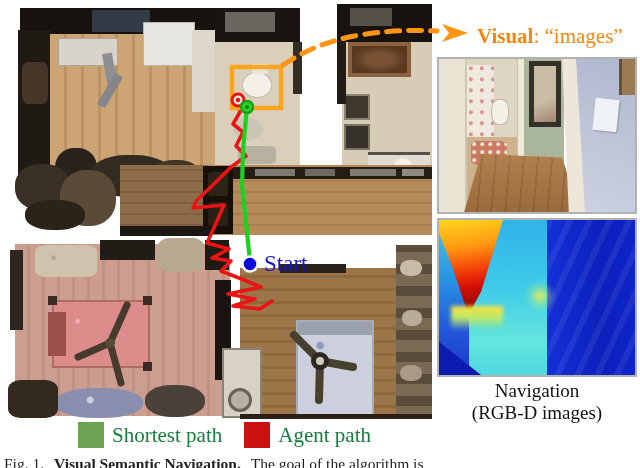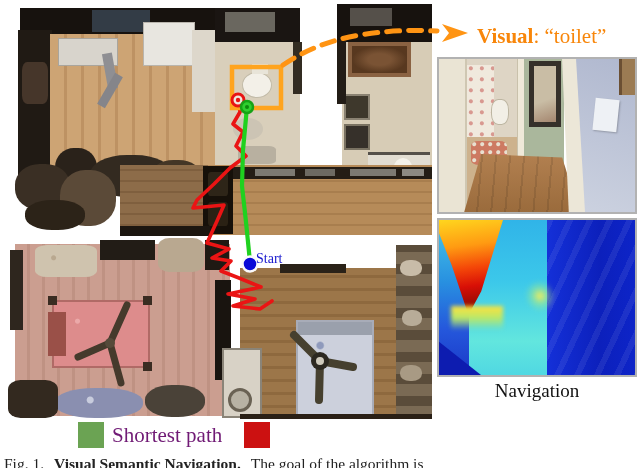--- a/index.html
+++ b/index.html
@@ -3,30 +3,30 @@
 <meta charset="utf-8">
 <style>
   html,body{margin:0;padding:0;background:#fff;}
   body{width:640px;height:468px;overflow:hidden;position:relative;
        font-family:"Liberation Serif","DejaVu Serif",serif;}
   .abs{position:absolute;}
   .r{border-radius:45%;}
   
   #target-label{left:477px;top:24px;font-size:21px;color:#f8860a;white-space:nowrap;}
   #target-label .kw{font-weight:bold;}
-  #start-label{left:256px;top:251px;font-size:14px;color:#1515cd;text-align:center;}
+  #start-label{left:264px;top:251px;font-size:23px;color:#1515cd;text-align:center;}
   
   .panel{border:2px solid #b2b2b2;overflow:hidden;background:#fff;}
   #rgb-panel{left:437px;top:57px;width:196px;height:153px;}
   #depth-panel{left:437px;top:218px;width:196px;height:155px;}
   #obs-caption{left:437px;top:380px;width:200px;text-align:center;color:#111;
                font-size:19px;line-height:22px;}
   
   .swatch{width:26px;height:26px;display:inline-block;}
-  .legend-label{font-size:21px;color:#701a75;}
+  .legend-label{font-size:21px;color:#15803d;}
   
   #fig-caption{left:4px;top:455px;width:636px;font-size:15.5px;color:#222;white-space:nowrap;}
   #fig-caption .bold{font-weight:bold;}
   #fig-caption span{margin-right:10px;}
   svg{position:absolute;left:0;top:0;}
 </style>
 </head>
 <body>
 
 <div class="abs" id="map" style="left:0;top:0;width:437px;height:430px;">
@@ -135,21 +135,21 @@
   <circle cx="247" cy="107" r="6" fill="#2fd02f" stroke="#16a216" stroke-width="2.5"></circle>
   <circle cx="247" cy="107" r="2" fill="#0c8a0c"></circle>
 
   <circle cx="250" cy="264" r="7.5" fill="#0a0ad8" stroke="#fafafa" stroke-width="2.5"></circle>
 
   <path d="M283,65 C305,50 330,40 360,35 C390,30 415,30 437,31" fill="none" stroke="#ff9413" stroke-width="5" stroke-dasharray="13 9" stroke-linecap="round"></path>
   <path d="M442,24 L468,33 L442,42 L449,33 Z" fill="#ff9413"></path>
 </svg>
 
 <div class="abs" id="target-label">
-  <span class="kw">Visual</span><span>: “toilet”</span>
+  <span class="kw">Visual</span><span>: “images”</span>
 </div>
 <div class="abs" id="start-label">Start</div>
 
 <div class="abs panel" id="rgb-panel">
   <div class="abs" style="left:132px;top:0;width:64px;height:153px;background:linear-gradient(200deg,#b0b8cf,#ccd2e0);"></div>
   <div class="abs" style="left:0;top:0;width:26px;height:153px;background:#eae4d4;border-right:2px solid #cfc7b2;"></div>
   <div class="abs" style="left:28px;top:0;width:52px;height:153px;background:#ded5c5;"></div>
   <div class="abs" style="left:28px;top:6px;width:27px;height:72px;background:radial-gradient(circle at 35% 30%,#d89890 1.5px,#f0e9dd 2.5px);background-size:11px 11px;"></div>
   <div class="abs" style="left:52px;top:40px;width:16px;height:24px;background:#f2efe6;border-radius:40%;border:1px solid #bdb6a2;"></div>
   <div class="abs" style="left:28px;top:78px;width:52px;height:75px;background:#cdb28d;"></div>
@@ -168,23 +168,25 @@
   <div class="abs" style="left:0;top:0;width:30px;height:155px;background:linear-gradient(180deg,#48c8e8 0%,#2890e0 40%,#2558dc 70%,#1a38c8 100%);"></div>
   <div class="abs" style="left:108px;top:0;width:88px;height:155px;background:repeating-linear-gradient(115deg,rgba(255,255,255,.07) 0 6px,rgba(0,0,0,0) 6px 18px),linear-gradient(90deg,#1430d8 0%,#0c20bc 60%,#0d24c8 100%);"></div>
   <div class="abs" style="left:0;top:0;width:64px;height:95px;clip-path:polygon(0 0,100% 0,66% 75%,46% 100%,20% 48%,0 14%);background:linear-gradient(172deg,#ffd61e 0%,#ff9b12 28%,#f44708 50%,#d80f06 68%,#8e0b04 88%,#c83c10 100%);filter:blur(.5px);"></div>
   <div class="abs" style="left:12px;top:86px;width:52px;height:24px;background:linear-gradient(180deg,#ffe23c,#bae868,rgba(120,230,200,0));filter:blur(2px);"></div>
   <div class="abs" style="left:86px;top:60px;width:30px;height:32px;background:radial-gradient(closest-side,rgba(255,238,80,.95),rgba(180,240,120,.45),rgba(0,0,0,0));filter:blur(2px);transform:rotate(-25deg);"></div>
   <div class="abs" style="left:0;top:116px;width:42px;height:39px;clip-path:polygon(0 15%,100% 100%,0 100%);background:#0d1cb0;"></div>
 </div>
 
 <div class="abs" id="obs-caption">
   <div>Navigation</div>
+  <div>(RGB-D images)</div>
 </div>
 
 <div class="abs" id="legend" style="left:78px;top:422px;width:340px;display:flex;align-items:center;gap:8px;">
   <span class="swatch" style="background:#6ba353;"></span>
   <span class="legend-label" style="margin-right:14px;">Shortest path</span>
   <span class="swatch" style="background:#cc1111;"></span>
+  <span class="legend-label">Agent path</span>
 </div>
 
 <div class="abs" id="fig-caption">
   <span>Fig. 1.</span><span class="bold">Visual Semantic Navigation.</span><span>The goal of the algorithm is</span>
 </div>
 
 </body></html>

